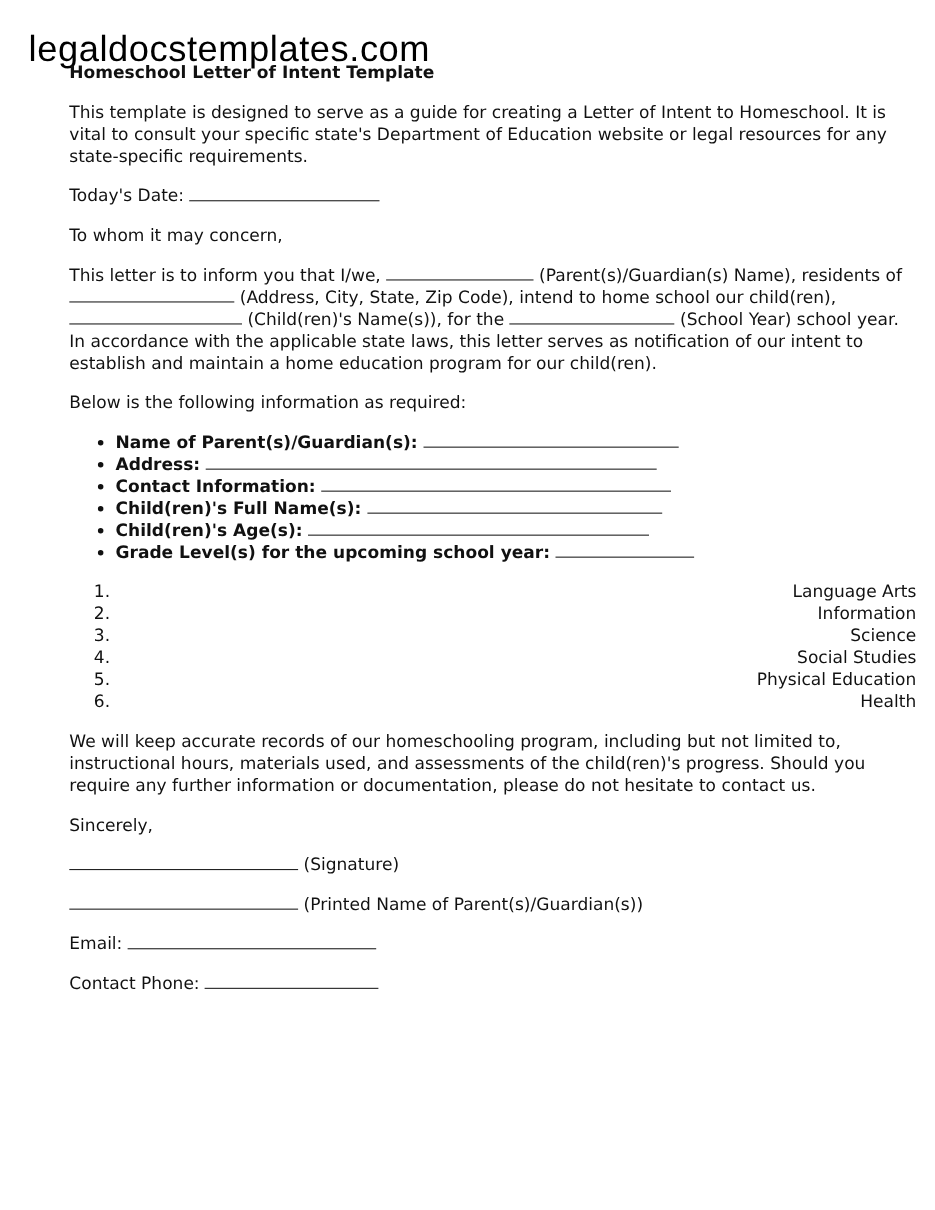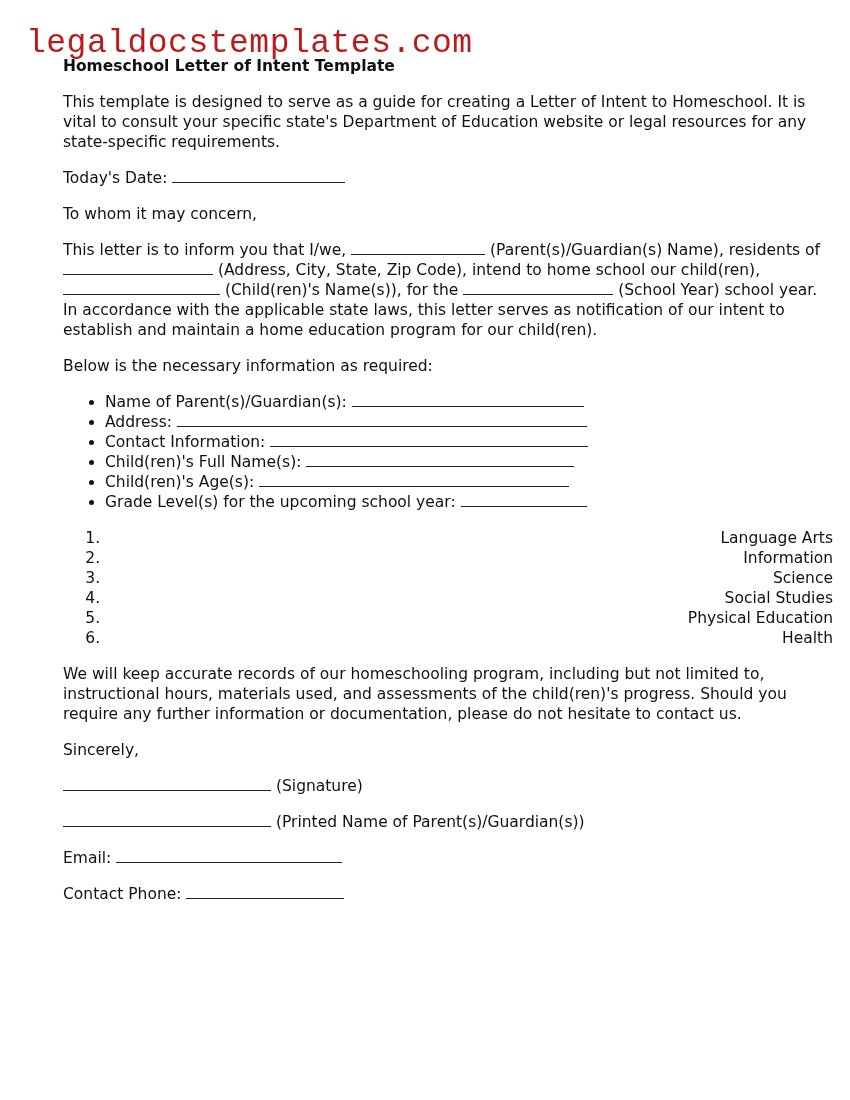--- a/index.html
+++ b/index.html
@@ -13,24 +13,24 @@
       position: relative;
       overflow: hidden;
       font-family: "DejaVu Sans", sans-serif;
       color: #111111;
       font-size: 15.5px;
     }
     .watermark {
       position: absolute;
       left: 26px;
       top: 24px;
-      font-family: Liberation Mono, monospace;
+      font-family: Liberation Sans, sans-serif;
       font-size: 33px;
       line-height: 40px;
-      color: #b91c1c;
+      color: #000000;
       letter-spacing: 0.5px;
       white-space: nowrap;
     }
     .page {
       position: absolute;
       left: 63px;
       top: 56px;
       width: 770px;
     }
     .title {
@@ -49,20 +49,21 @@
       height: 14px;
       vertical-align: baseline;
     }
     ul.info {
       margin: 0 0 16px 0;
       padding-left: 42px;
       list-style: disc;
     }
     ul.info li {
       line-height: 20px;
+      font-weight: bold;
     }
     ol.subjects {
       margin: 0 0 16px 0;
       padding-left: 42px;
       text-align: right;
     }
     ol.subjects li {
       line-height: 20px;
     }
     .sig-line {
@@ -92,21 +93,21 @@
     <span class="blank" style="width:134px"></span>
     <span>(Parent(s)/Guardian(s) Name), residents of</span>
     <span class="blank" style="width:150px"></span>
     <span>(Address, City, State, Zip Code), intend to home school our child(ren),</span>
     <span class="blank" style="width:157px"></span>
     <span>(Child(ren)'s Name(s)), for the</span>
     <span class="blank" style="width:150px"></span>
     <span>(School Year) school year. In accordance with the applicable state laws, this letter serves as notification of our intent to establish and maintain a home education program for our child(ren).</span>
   </p>
 
-  <p>Below is the necessary information as required:</p>
+  <p>Below is the following information as required:</p>
 
   <ul class="info">
     <li>
       <span>Name of Parent(s)/Guardian(s):</span>
       <span class="blank" style="width:232px"></span>
     </li>
     <li>
       <span>Address:</span>
       <span class="blank" style="width:410px"></span>
     </li>

